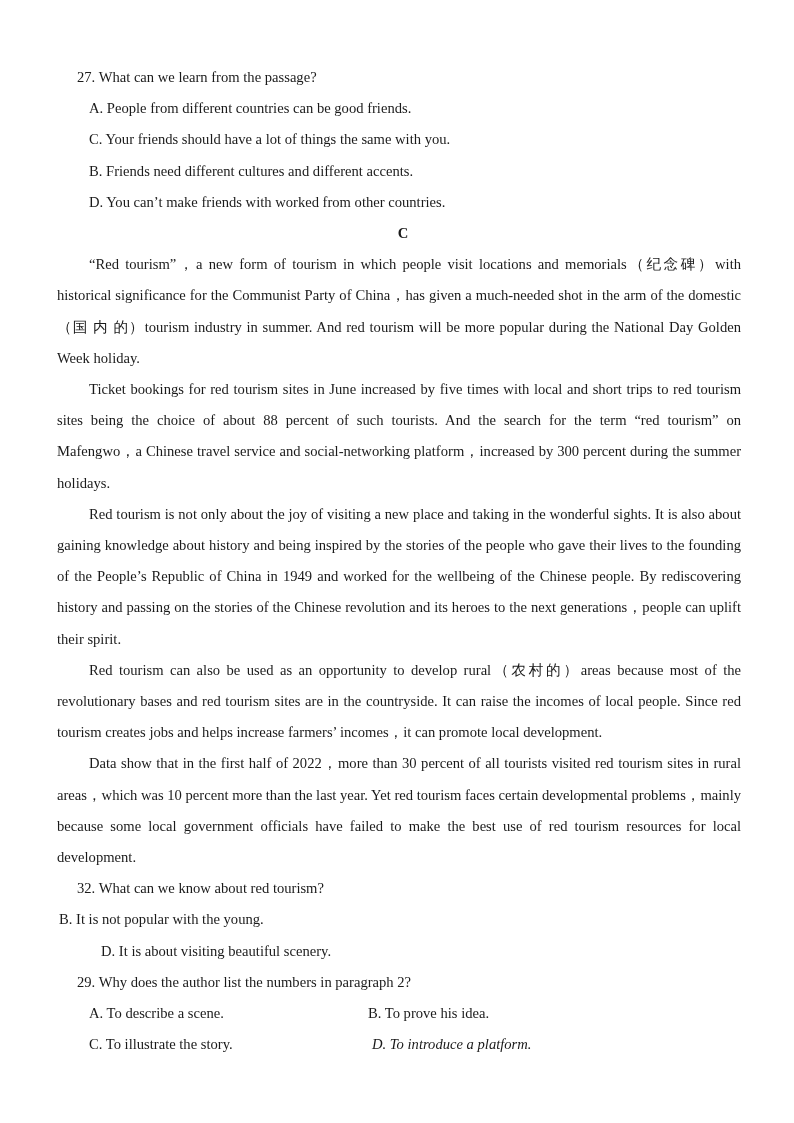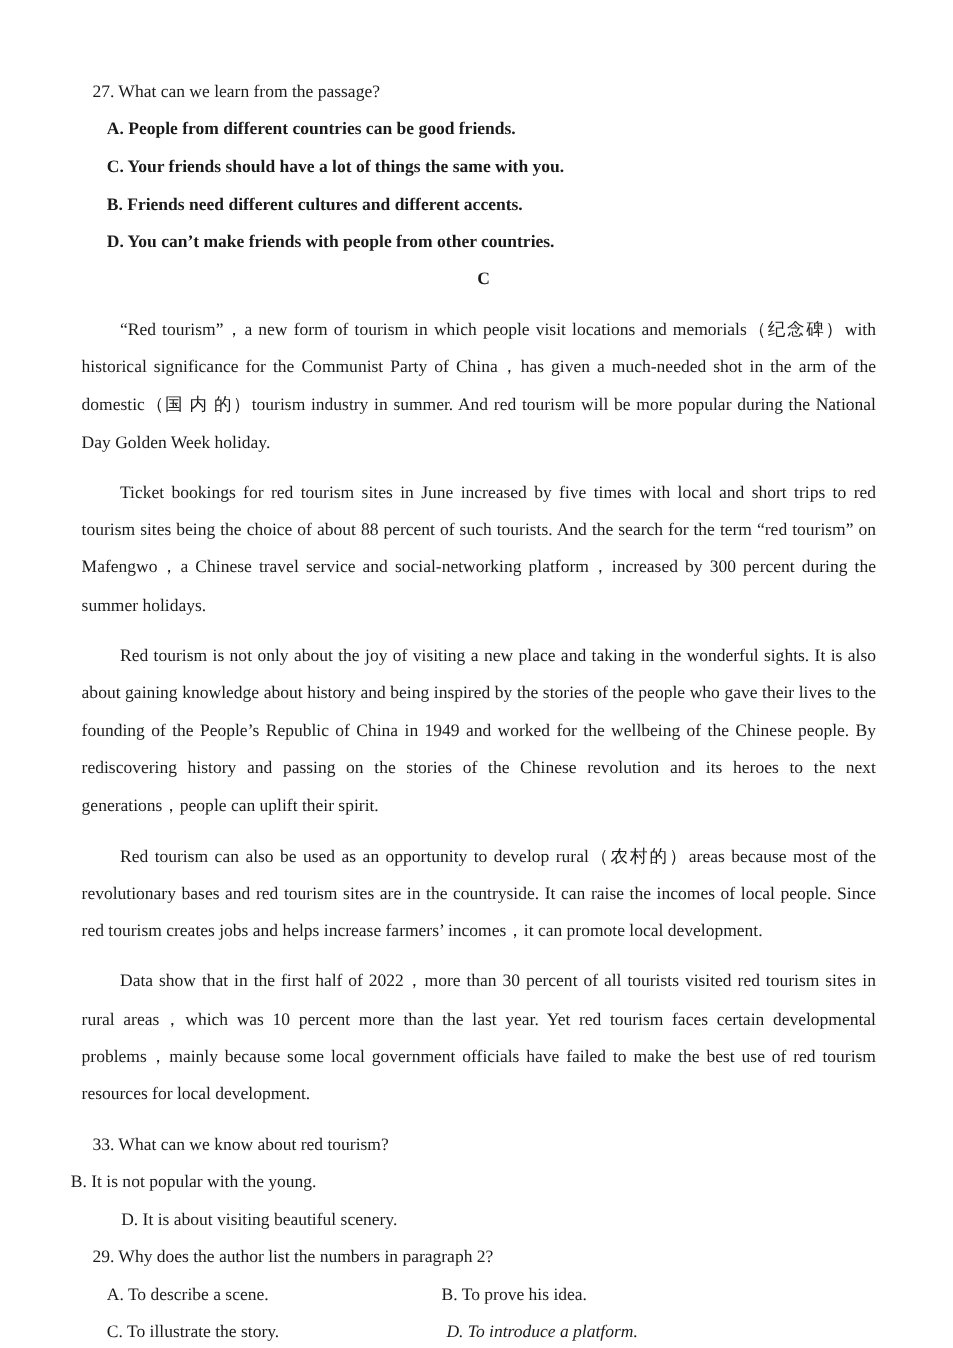--- a/index.html
+++ b/index.html
@@ -26,21 +26,20 @@
       height: 31.2px;
       line-height: 31.2px;
       white-space: nowrap;
     }
     .q-stem {
       padding-left: 2px;
       margin-left: 18px;
     }
     .opt {
       padding-left: 32px;
-      font-weight: bold;
     }
     .opt-row {
       display: flex;
       height: 31.2px;
       line-height: 31.2px;
       white-space: nowrap;
     }
     .opt-row .opt-left {
       padding-left: 32px;
     }
@@ -48,54 +47,54 @@
       text-align: center;
       font-weight: bold;
       height: 31.2px;
       line-height: 31.2px;
       padding-left: 8px;
     }
     .para {
       text-align: justify;
       text-align-last: left;
       line-height: 31.2px;
-      margin: 11px;
+      margin: 0;
       text-indent: 32px;
     }
     .q28 .opt-left { width: 303px; box-sizing: border-box; }
     .q28 .opt-right-1 { padding-left: 2px; }
     .q28 .opt-right-2 { padding-left: 6px; margin-left: 38px; }
     .q29 .opt-left { width: 308px; box-sizing: border-box; }
     .q29 .opt-right-1 { padding-left: 3px; }
     .q29 .opt-right-2 { padding-left: 7px; font-style: italic; }
   </style>
 </head>
 <body>
 
 <div class="page">
 
   <div>
     <div class="line q-stem">27.  What can we learn from the passage?</div>
     <div class="line opt">A.  People from different countries can be good friends.</div>
     <div class="line opt">C.  Your friends should have a lot of things the same with you.</div>
     <div class="line opt">B.  Friends need different cultures and different accents.</div>
-    <div class="line opt">D.  You can’t make friends with people from other countries.</div>
+    <div class="line opt">D.  You can’t make friends with worked from other countries.</div>
   </div>
 
   <div>
     <div class="section-heading">C</div>
     <p class="para">“Red tourism”，a new form of tourism in which people visit locations and memorials（纪念碑）with historical significance for the Communist Party of China，has given a much‐needed shot in the arm of the domestic（国 内 的）tourism industry in summer. And red tourism will be more popular during the National Day Golden Week holiday.</p>
     <p class="para">Ticket bookings for red tourism sites in June increased by five times with local and short trips to red tourism sites being the choice of about 88 percent of such tourists. And the search for the term “red tourism” on Mafengwo，a Chinese travel service and social‐networking platform，increased by 300 percent during the summer holidays.</p>
     <p class="para">Red tourism is not only about the joy of visiting a new place and taking in the wonderful sights. It is also about gaining knowledge about history and being inspired by the stories of the people who gave their lives to the founding of the People’s Republic of China in 1949 and worked for the wellbeing of the Chinese people. By rediscovering history and passing on the stories of the Chinese revolution and its heroes to the next generations，people can uplift their spirit.</p>
     <p class="para">Red tourism can also be used as an opportunity to develop rural（农村的）areas because most of the revolutionary bases and red tourism sites are in the countryside. It can raise the incomes of local people. Since red tourism creates jobs and helps increase farmers’ incomes，it can promote local development.</p>
     <p class="para">Data show that in the first half of 2022，more than 30 percent of all tourists visited red tourism sites in rural areas，which was 10 percent more than the last year. Yet red tourism faces certain developmental problems，mainly because some local government officials have failed to make the best use of red tourism resources for local development.</p>
   </div>
 
   <div class="q28">
-    <div class="line q-stem">33.  What can we know about red tourism?</div>
+    <div class="line q-stem">32.  What can we know about red tourism?</div>
     <div class="opt-row">
       <span class="opt-right-1">B.  It is not popular with the young.</span>
     </div>
     <div class="opt-row">
       <span class="opt-right-2">D.  It is about visiting beautiful scenery.</span>
     </div>
   </div>
 
   <div class="q29">
     <div class="line q-stem">29.  Why does the author list the numbers in paragraph 2?</div>

